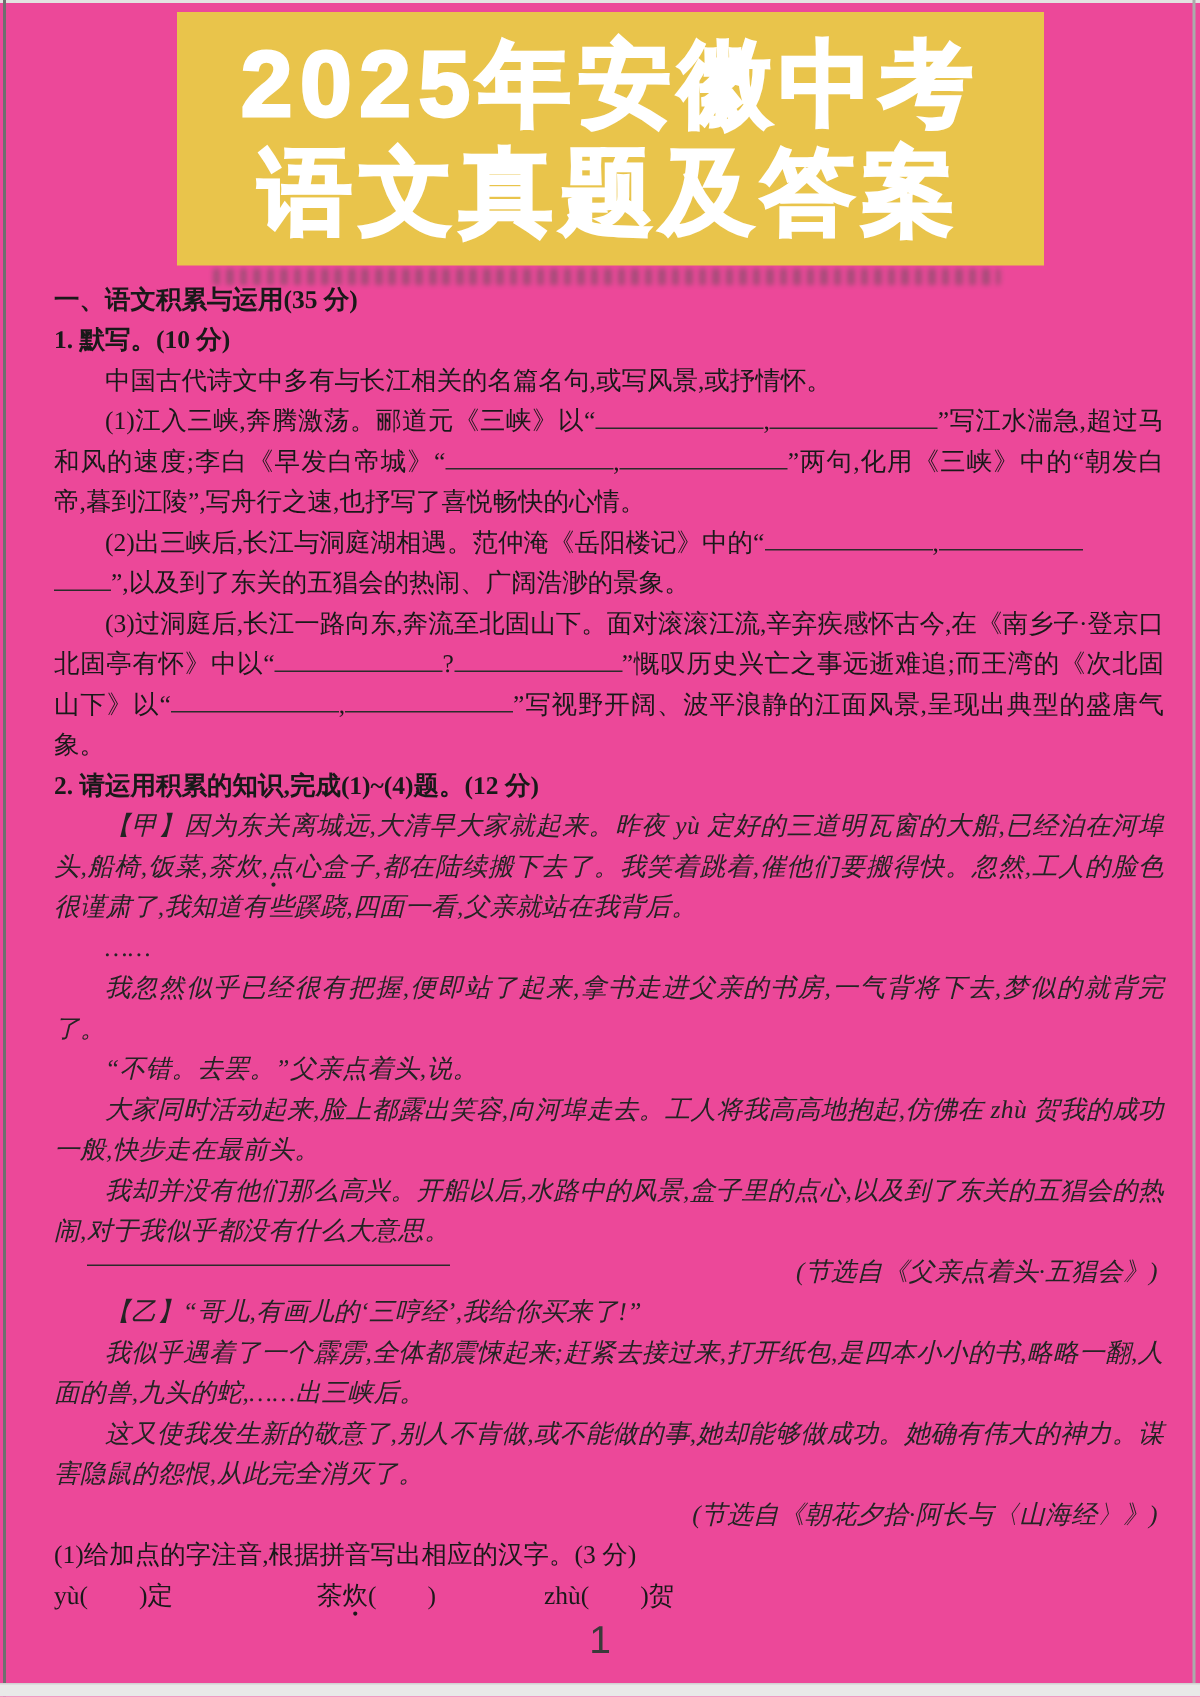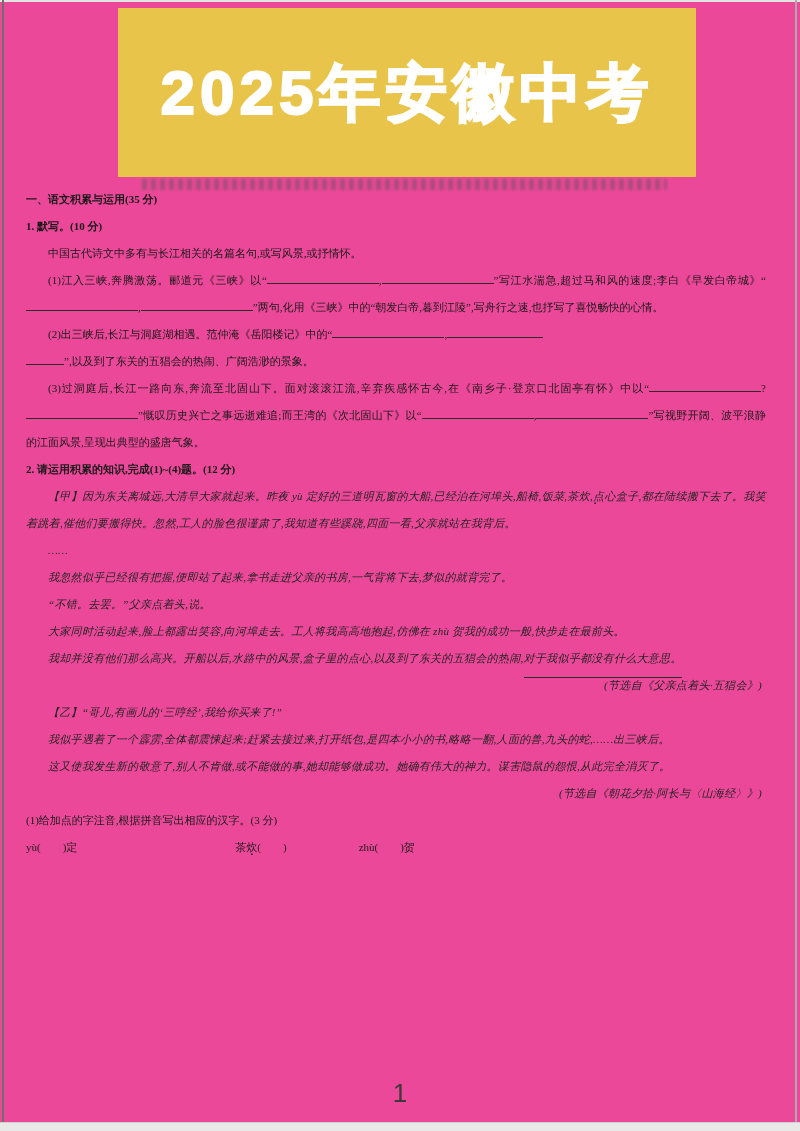--- a/index.html
+++ b/index.html
@@ -47,22 +47,22 @@
     position: absolute; left: 142px; top: 179px; width: 525px; height: 11px;
     background: repeating-linear-gradient(90deg,
       rgba(80,80,80,0.55) 0px, rgba(80,80,80,0.55) 5px,
       rgba(80,80,80,0.0) 5px, rgba(80,80,80,0.0) 9px);
     filter: blur(1.6px);
     border-radius: 2px;
     opacity: .8;
   }
 
   .content {
-    position: absolute; left: 26px; top: 186px; width: 740px;
-    font-size: 11px; line-height: 27px;
+    position: absolute; left: 36px; top: 186px; width: 740px;
+    font-size: 17px; line-height: 27px;
     text-align: justify;
   }
   .bold { font-weight: bold; }
   p { margin: 0; }
 
   .blank {
     display: inline-block;
     width: 112px; height: 17px;
     border-bottom: 1.5px solid #2b2b2b;
     vertical-align: baseline;
@@ -87,41 +87,42 @@
     transform: translateX(-50%);
     font-style: normal; font-weight: bold; line-height: 1;
   }
   .u-clause {
     border-bottom: 1.2px solid #2b2b2b;
     padding-bottom: 13px;
   }
 
   .pinyin-row { text-align: left; }
   .pinyin-row .py-item { display: inline-block; }
-  .py-gap1 { margin-right: 118px; }
+  .py-gap1 { margin-right: 56px; }
   .py-gap2 { margin-right: 72px; margin-left: 40px; }
 
   .page-number {
     position: absolute; left: 0; right: 0; top: 1078px;
     text-align: center;
     font-size: 26px; color: #3a3a3a;
     font-family: "Liberation Sans", "DejaVu Sans", sans-serif;
   }
 </style>
 </head>
 <body>
 
 <div class="page">
 
   <div class="edge-top"></div>
   <div class="edge-left"></div>
   <div class="edge-right"></div>
 
   <div class="banner" style="background-color: rgb(233, 196, 75); color: rgb(255, 255, 255);">
     <div class="banner-line">2025年安徽中考</div>
+    <div class="banner-line">语文真题及答案</div>
   </div>
 
   <div class="obscured-line"></div>
 
   <div class="content">
 
     <p class="bold">一、语文积累与运用(35 分)</p>
 
     <p class="bold">1. 默写。(10 分)</p>
 

